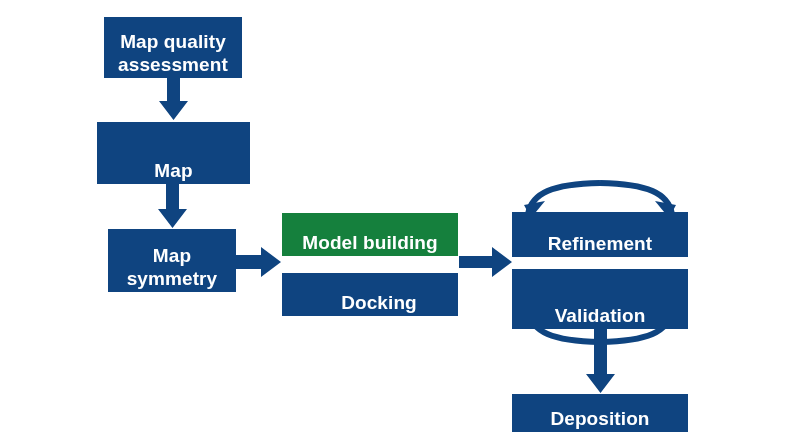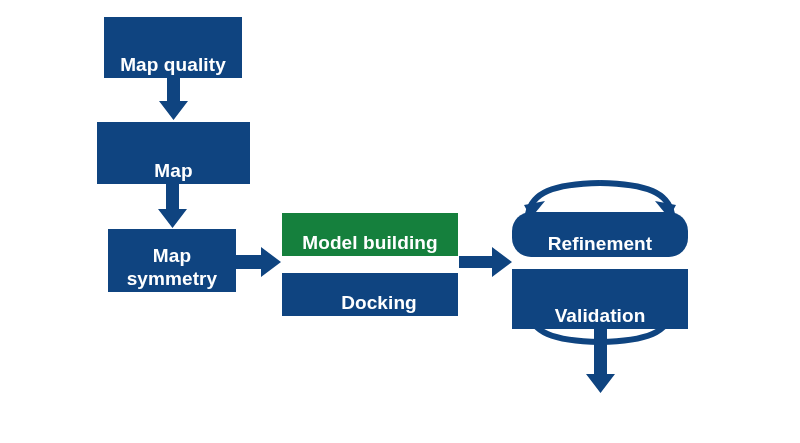--- a/index.html
+++ b/index.html
@@ -34,21 +34,21 @@
   }
   .node span { display: block; }
   .node .l2 { display: block; }
 
   
   #n-map-quality      { left: 104px; top: 17px;  width: 138px; height: 61px; }
   #n-map-improvement  { left: 97px;  top: 122px; width: 153px; height: 62px; }
   #n-map-symmetry     { left: 108px; top: 229px; width: 128px; height: 63px; }
   #n-model-building   { left: 282px; top: 213px; width: 176px; height: 43px; }
   #n-docking          { left: 282px; top: 273px; width: 176px; height: 43px; padding-left: 24px; }
-  #n-refinement       { left: 512px; top: 212px; width: 176px; height: 45px; border-radius: 19px; }
+  #n-refinement       { left: 512px; top: 212px; width: 176px; height: 45px; }
   #n-validation       { left: 512px; top: 269px; width: 176px; height: 44px; }
   #n-deposition       { left: 512px; top: 394px; width: 176px; height: 38px; }
 
   .arrow-svg {
     position: absolute;
     left: 0; top: 0;
     width: 800px;
     height: 443px;
     pointer-events: none;
   }
@@ -105,20 +105,21 @@
     </g>
 
     <g fill="#0F4480">
       <path d="M594,313 L607,313 L607,374 L615,374 L600.5,393 L586,374 L594,374 Z"></path>
     </g>
   </svg>
 
   <div class="node" id="n-map-quality" style="left: 104px; top: 17px; width: 138px; height: 61px; background: rgb(15, 68, 128); color: rgb(255, 255, 255);">
     <div>
       <span>Map quality</span>
+      <span class="l2">assessment</span>
     </div>
   </div>
 
   <div class="node" id="n-map-improvement" style="left: 97px; top: 122px; width: 153px; height: 62px; background: rgb(15, 68, 128); color: rgb(255, 255, 255);">
     <div>
       <span>Map</span>
     </div>
   </div>
 
   <div class="node" id="n-map-symmetry" style="left: 108px; top: 229px; width: 128px; height: 63px; background: rgb(15, 68, 128); color: rgb(255, 255, 255);">
@@ -137,14 +138,17 @@
   </div>
 
   <div class="node" id="n-refinement" style="left: 512px; top: 212px; width: 176px; height: 45px; background: rgb(15, 68, 128); color: rgb(255, 255, 255);">
     <span>Refinement</span>
   </div>
 
   <div class="node" id="n-validation" style="left: 512px; top: 269px; width: 176px; height: 60px; background: rgb(15, 68, 128); color: rgb(255, 255, 255);">
     <span>Validation</span>
   </div>
 
+  <div class="node" id="n-deposition" style="left: 512px; top: 394px; width: 176px; height: 38px; background: rgb(15, 68, 128); color: rgb(255, 255, 255);">
+    <span>Deposition</span>
+  </div>
 
 </div>
 
 </body></html>

